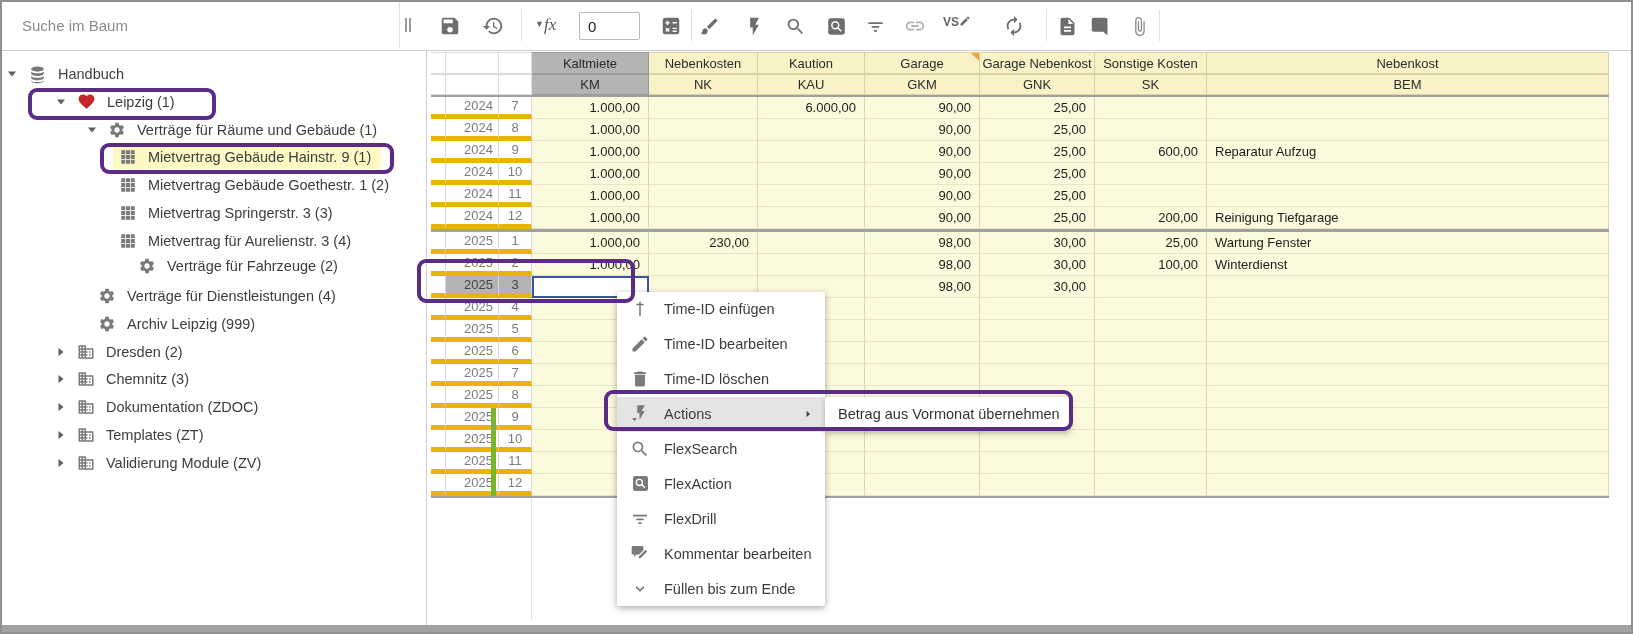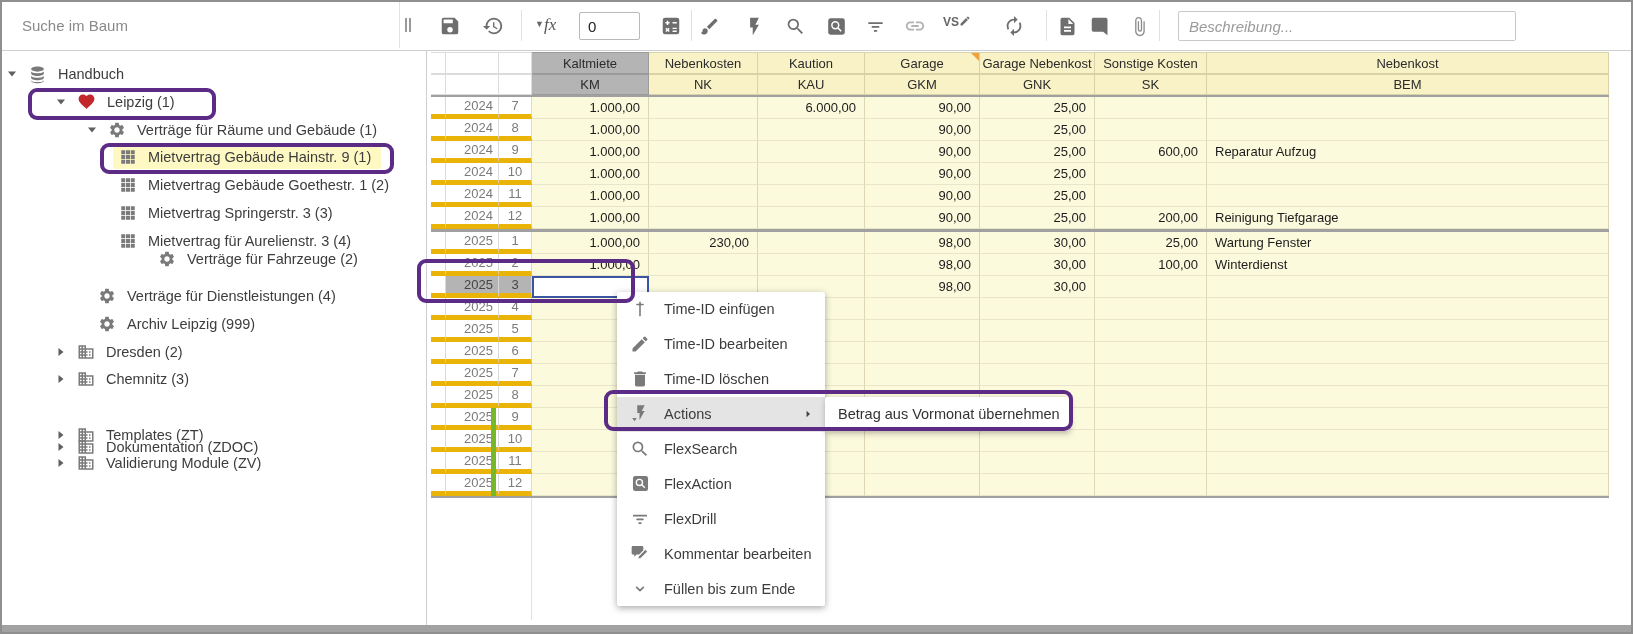--- a/index.html
+++ b/index.html
@@ -143,21 +143,20 @@
         <svg width="21" height="21" viewBox="0 0 24 24" xmlns="http://www.w3.org/2000/svg">
           <path fill="#6e6e6e" d="M20 2H4a2 2 0 0 0-2 2v12a2 2 0 0 0 2 2h11l5 4V4a2 2 0 0 0-2-2z"></path>
         </svg>
       </span>
     <span class="tbi" style="left:1125px">
         <svg width="21" height="21" viewBox="0 0 24 24" xmlns="http://www.w3.org/2000/svg">
           <path fill="#8c8c8c" d="M16.5 6v11.5c0 2.21-1.79 4-4 4s-4-1.79-4-4V5c0-1.38 1.12-2.5 2.5-2.5s2.5 1.12 2.5 2.5v10.5c0 .55-.45 1-1 1s-1-.45-1-1V6H10v9.5a2.5 2.5 0 0 0 5 0V5c0-2.21-1.79-4-4-4S7 2.79 7 5v12.5c0 3.04 2.46 5.5 5.5 5.5s5.5-2.46 5.5-5.5V6h-1.5z"></path>
         </svg>
       </span>
     <span class="tbsep" style="left:1157px"></span>
-    <input class="tbdesc" style="left: 1176px;" placeholder="Beschreibung...">
   </div>
 
   <div class="sidebar" id="tree">
       <div class="trow" style="top: 10px; ">
         <span class="texp">
           <svg width="10" height="10" viewBox="0 0 10 10" xmlns="http://www.w3.org/2000/svg">
             <path fill="#5f5f5f" d="M1 2.5h8L5 7.5z"></path>
           </svg>
         </span>
         <span class="titem">
@@ -276,21 +275,21 @@
                 <rect x="15.7" y="9.35" width="5.3" height="5.3"></rect>
                 <rect x="3" y="15.7" width="5.3" height="5.3"></rect>
                 <rect x="9.35" y="15.7" width="5.3" height="5.3"></rect>
                 <rect x="15.7" y="15.7" width="5.3" height="5.3"></rect>
               </g>
             </svg>
           </span>
           <span class="tlabel">Mietvertrag für Aurelienstr. 3 (4)</span>
         </span>
       </div>
-      <div class="trow" style="top: 195px; padding-left: 82px; gap: 48px;">
+      <div class="trow" style="top: 202px; padding-left: 110px;">
         <span class="texp"></span>
         <span class="titem">
           <span class="tico">
             <svg width="18" height="18" viewBox="0 0 24 24" xmlns="http://www.w3.org/2000/svg">
               <path fill="#7a7a7a" d="M19.14 12.94c.04-.3.06-.61.06-.94 0-.32-.02-.64-.07-.94l2.03-1.58c.18-.14.23-.41.12-.61l-1.92-3.32c-.12-.22-.37-.29-.59-.22l-2.39.96c-.5-.38-1.03-.7-1.62-.94l-.36-2.54c-.04-.24-.24-.41-.48-.41h-3.84c-.24 0-.43.17-.47.41l-.36 2.54c-.59.24-1.13.57-1.62.94l-2.39-.96c-.22-.08-.47 0-.59.22L2.74 8.87c-.12.21-.08.47.12.61l2.03 1.58c-.05.3-.09.63-.09.94s.02.64.07.94l-2.03 1.58c-.18.14-.23.41-.12.61l1.92 3.32c.12.22.37.29.59.22l2.39-.96c.5.38 1.03.7 1.62.94l.36 2.54c.05.24.24.41.48.41h3.84c.24 0 .44-.17.47-.41l.36-2.54c.59-.24 1.13-.56 1.62-.94l2.39.96c.22.08.47 0 .59-.22l1.92-3.32c.12-.22.07-.47-.12-.61l-2.01-1.58zM12 15.6c-1.98 0-3.6-1.62-3.6-3.6s1.62-3.6 3.6-3.6 3.6 1.62 3.6 3.6-1.62 3.6-3.6 3.6z"></path>
             </svg>
           </span>
           <span class="tlabel">Verträge für Fahrzeuge (2)</span>
         </span>
       </div>
@@ -339,21 +338,21 @@
         </span>
         <span class="titem">
           <span class="tico">
             <svg width="18" height="18" viewBox="0 0 24 24" xmlns="http://www.w3.org/2000/svg">
               <path fill="#7a7a7a" d="M12 7V3H2v18h20V7H12zM6 19H4v-2h2v2zm0-4H4v-2h2v2zm0-4H4V9h2v2zm0-4H4V5h2v2zm4 12H8v-2h2v2zm0-4H8v-2h2v2zm0-4H8V9h2v2zm0-4H8V5h2v2zm10 12h-8v-2h2v-2h-2v-2h2v-2h-2V9h8v10zm-2-8h-2v2h2v-2zm0 4h-2v2h2v-2z"></path>
             </svg>
           </span>
           <span class="tlabel">Chemnitz (3)</span>
         </span>
       </div>
-      <div class="trow" style="top: 343px; padding-left: 49px; margin-top: 40px;">
+      <div class="trow" style="top: 343px; padding-left: 49px;">
         <span class="texp">
           <svg width="10" height="10" viewBox="0 0 10 10" xmlns="http://www.w3.org/2000/svg">
             <path fill="#5f5f5f" d="M2.5 1v8L7.5 5z"></path>
           </svg>
         </span>
         <span class="titem">
           <span class="tico">
             <svg width="18" height="18" viewBox="0 0 24 24" xmlns="http://www.w3.org/2000/svg">
               <path fill="#7a7a7a" d="M12 7V3H2v18h20V7H12zM6 19H4v-2h2v2zm0-4H4v-2h2v2zm0-4H4V9h2v2zm0-4H4V5h2v2zm4 12H8v-2h2v2zm0-4H8v-2h2v2zm0-4H8V9h2v2zm0-4H8V5h2v2zm10 12h-8v-2h2v-2h-2v-2h2v-2h-2V9h8v10zm-2-8h-2v2h2v-2zm0 4h-2v2h2v-2z"></path>
             </svg>

